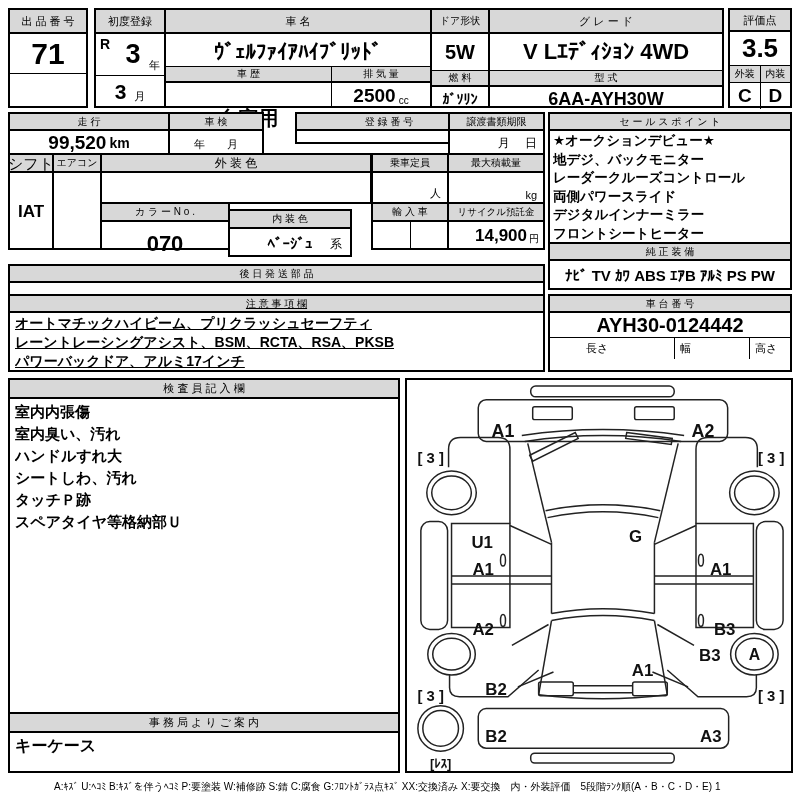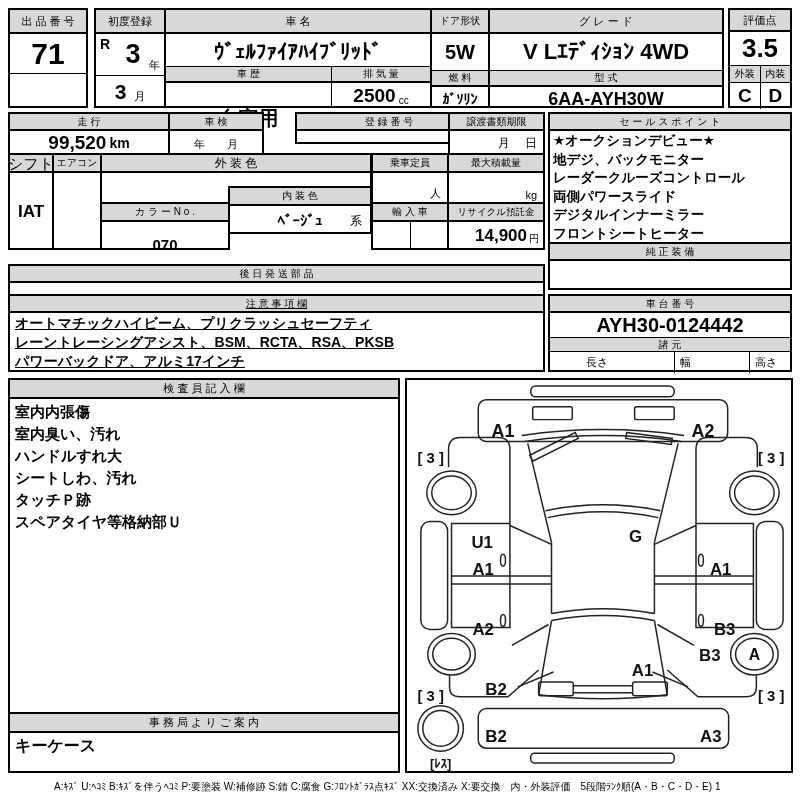--- a/index.html
+++ b/index.html
@@ -110,23 +110,23 @@
     <div class="cell v" style="height:77px;font-size:17px;">IAT</div>
   </div>
   <div class="box" style="left:52px;top:153px;width:50px;height:97px;">
     <div class="hd" style="height:16px;font-size:10px;">エアコン</div>
   </div>
   <div class="box" style="left:100px;top:153px;width:272px;height:51px;">
     <div class="hd" style="height:16px;font-size:12px;">外 装 色</div>
   </div>
   <div class="box" style="left:100px;top:202px;width:130px;height:48px;">
     <div class="hd" style="height:16px;font-size:10px;">カ ラ ー N o .</div>
-    <div class="cell v" style="height:44px;font-size:15px;">070</div>
-  </div>
-  <div class="box" style="left:228px;top:186px;width:144px;height:48px;">
+    <div class="cell v" style="height:44px;font-size:22px;">070</div>
+  </div>
+  <div class="box" style="left:228px;top:209px;width:124px;height:48px;">
     <div class="hd" style="height:16px;font-size:10px;">内 装 色</div>
     <div class="cell" style="height:28px;">
       <span class="v" style="font-size:15px;">ﾍﾞｰｼﾞｭ</span>
       <span class="abs" style="right:8px;bottom:4px;font-size:12px;">系</span>
     </div>
   </div>
   <div class="box" style="left:371px;top:153px;width:78px;height:51px;">
     <div class="hd" style="height:16px;font-size:10px;">乗車定員</div>
     <div class="cell" style="height:31px;justify-content:flex-end;padding-right:6px;font-size:11px;align-items:flex-end;padding-bottom:3px;">人</div>
   </div>
@@ -169,26 +169,26 @@
       <div>地デジ、バックモニター</div>
       <div>レーダークルーズコントロール</div>
       <div>両側パワースライド</div>
       <div>デジタルインナーミラー</div>
       <div>フロントシートヒーター</div>
     </div>
   </div>
 
   <div class="box" style="left:548px;top:242px;width:244px;height:48px;">
     <div class="hd" style="height:15px;font-size:10px;">純 正 装 備</div>
+    <div class="cell v" style="height:29px;font-size:15px;">ﾅﾋﾞ TV ｶﾜ ABS ｴｱB ｱﾙﾐ PS PW</div>
   </div>
 
   <div class="box" style="left:548px;top:294px;width:244px;height:78px;">
     <div class="hd" style="height:15px;font-size:10px;">車 台 番 号</div>
     <div class="cell v bb" style="height:25px;font-size:20px;">AYH30-0124442</div>
-    <div class="hd" style="height:13px;font-size:10px;border-bottom:1.5px solid #000;">諸 元</div>
     <div style="display:flex;height:21px;margin-left:31px;">
       <div class="cell br small" style="width:94px;justify-content:flex-start;padding-left:5px;">長さ</div>
       <div class="cell br small" style="width:75px;justify-content:flex-start;padding-left:5px;">幅</div>
       <div class="cell small" style="flex:1;justify-content:flex-start;padding-left:5px;">高さ</div>
     </div>
   </div>
 
   <div class="box" style="left:8px;top:378px;width:392px;height:336px;">
     <div class="hd" style="height:17px;">検 査 員 記 入 欄</div>
     <div class="lines" style="font-size:15px;line-height:22px;padding-top:2px;">

